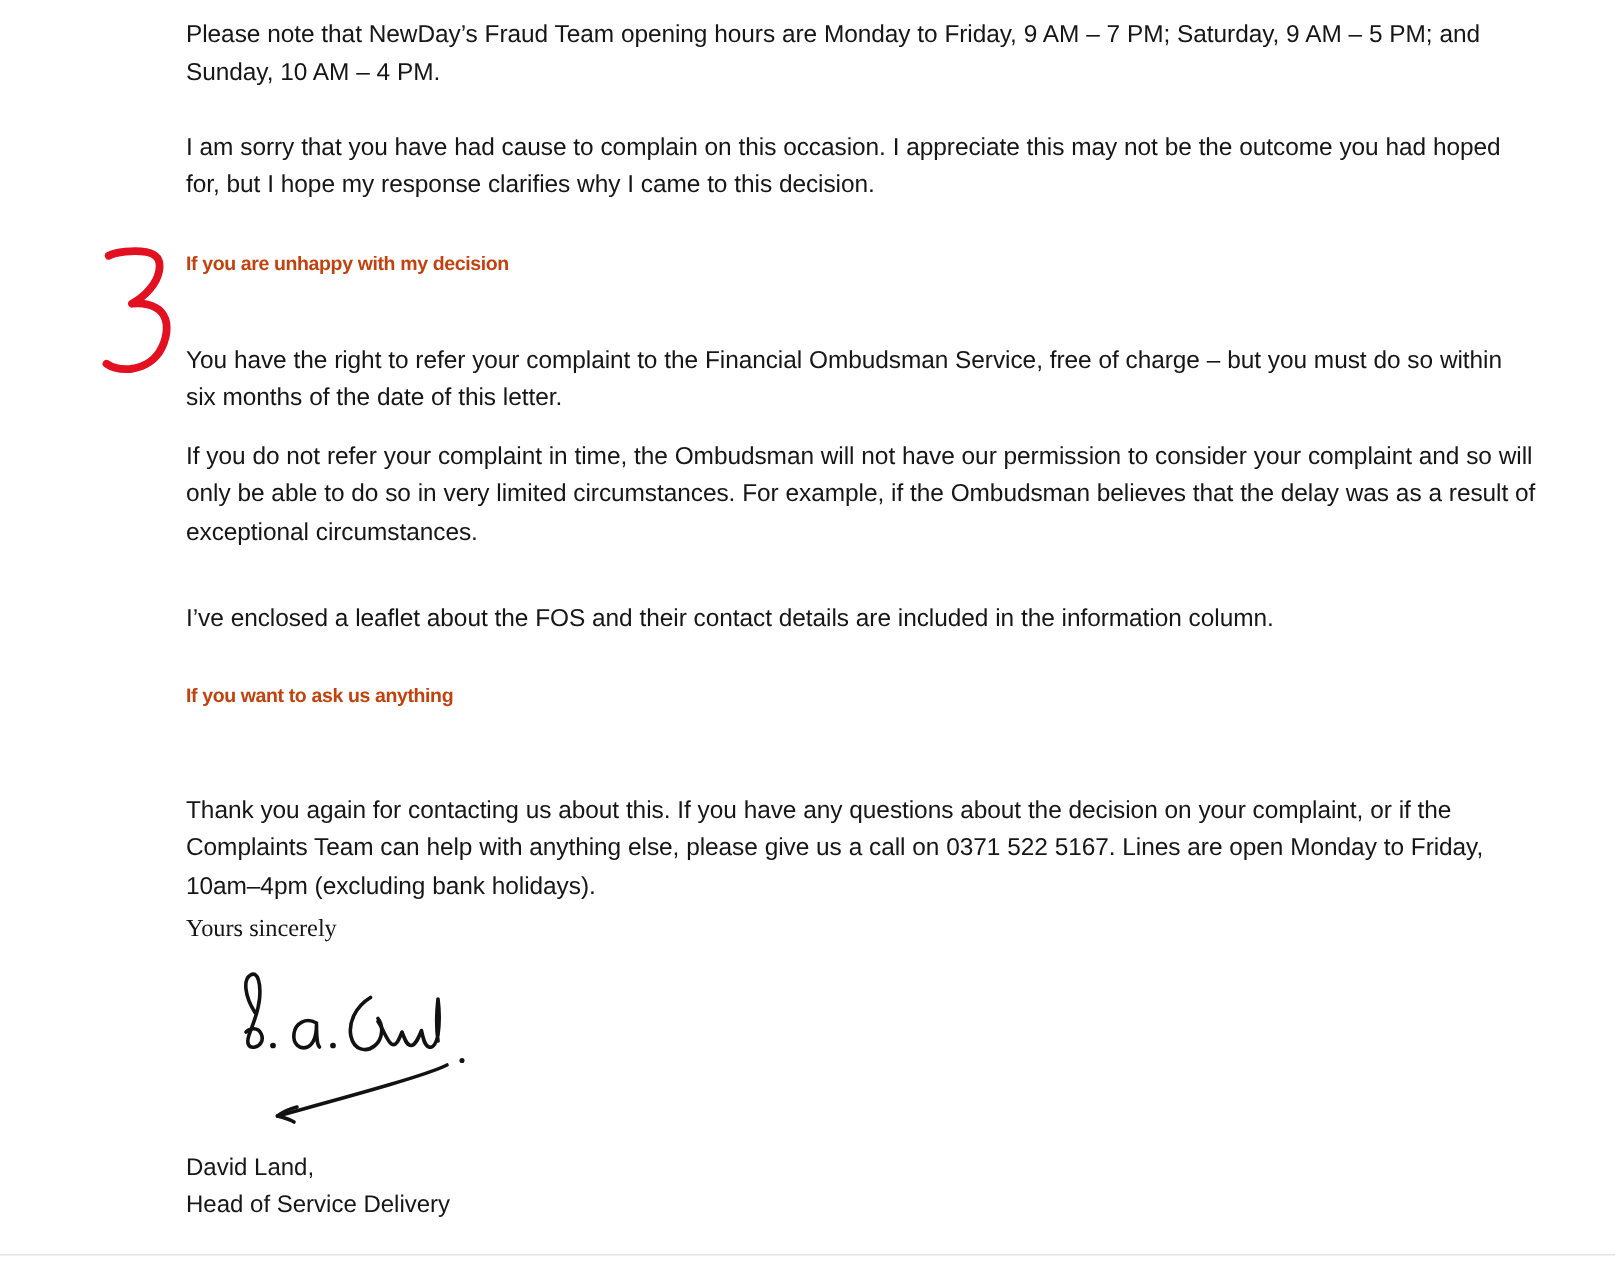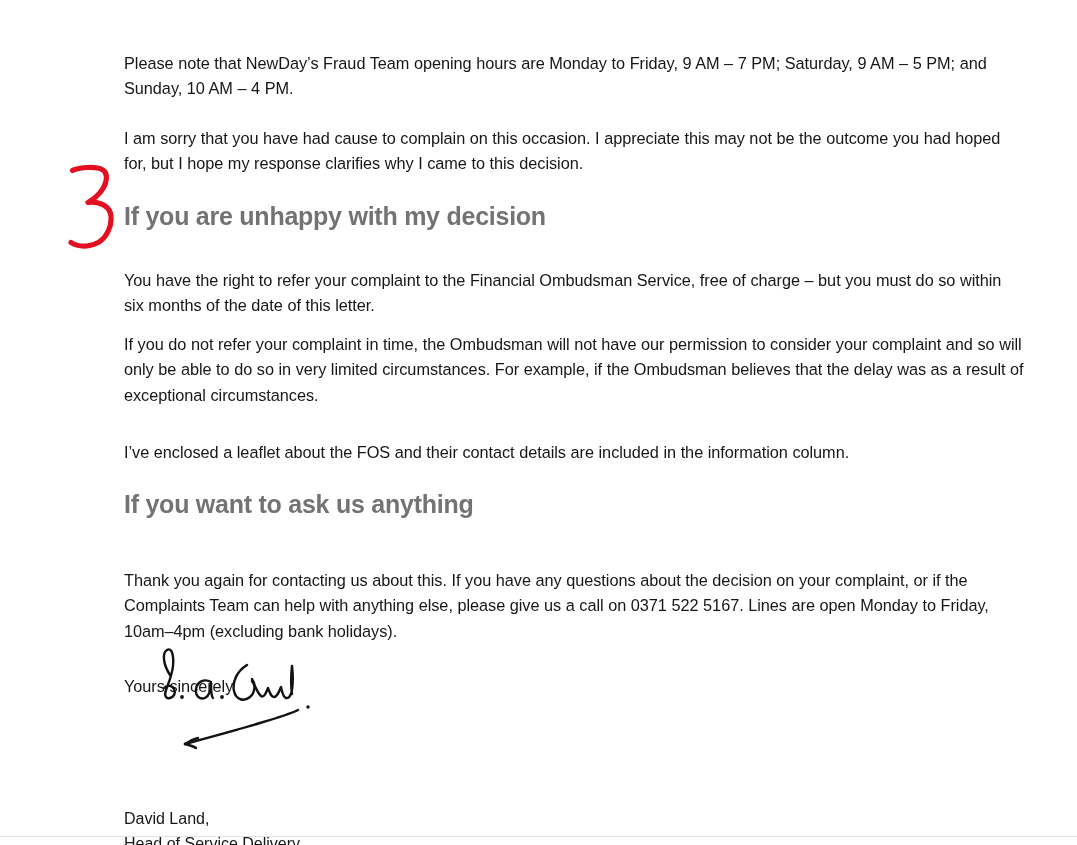--- a/index.html
+++ b/index.html
@@ -36,38 +36,38 @@
   .para {
     font-size: 16.3px;
     line-height: 25.4px;
     letter-spacing: -0.04px;
     color: #161616;
     margin: 0;
     text-align: left;
     word-spacing: 0.1px;
   }
   .heading {
-    font-size: 25px;
+    font-size: 13px;
     line-height: 26px;
     font-weight: bold;
-    color: #737373;
+    color: #c2410c;
     margin: 0;
     letter-spacing: -0.25px;
   }
   
-  .blk { position: absolute; left: 0; width: 900px; margin-top: 40px; }
+  .blk { position: absolute; left: 0; width: 900px; }
   .b-opening   { top: 11px; }
   .b-sorry     { top: 86px; }
   .b-heading1  { top: 163px; }
   .b-refer     { top: 228px; }
   .b-nottime   { top: 292px; }
   .b-leaflet   { top: 400px; }
   .b-heading2  { top: 451px; }
   .b-thankyou  { top: 528px; }
-  .b-yours     { top: 634px; }
+  .b-yours     { top: 606px; font-family: Liberation Serif, serif; }
   .b-signblock { top: 766px; }
 
   .annot-3 {
     position: absolute;
     left: 63px;
     top: 160px;
     width: 56px;
     height: 96px;
     pointer-events: none;
   }

